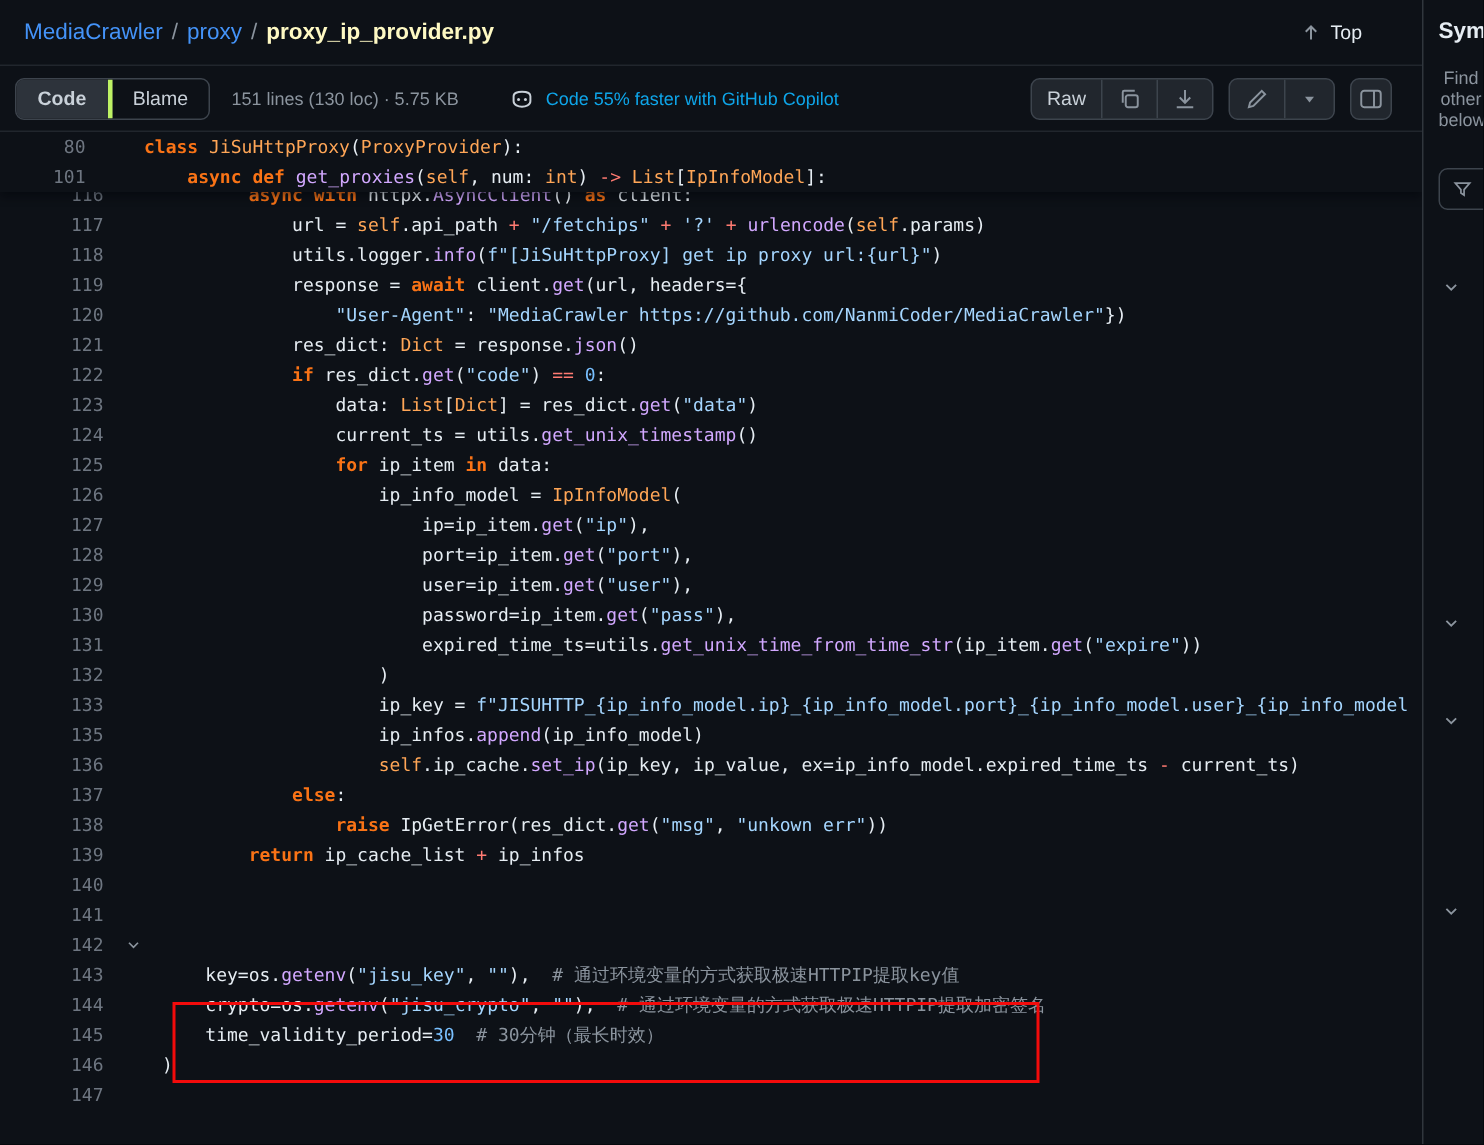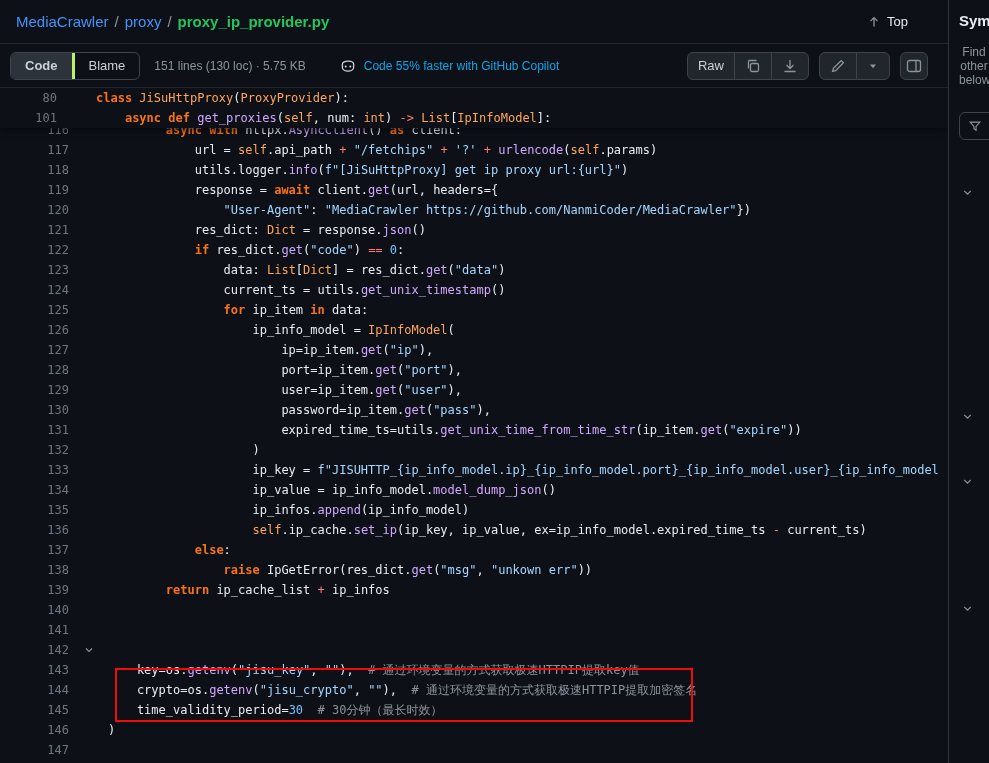--- a/index.html
+++ b/index.html
@@ -8,21 +8,21 @@
 
   .app { width: 989px; height: 763px; background:#0d1117; color:#e6edf3; display:flex; overflow:hidden; position:relative; }
 
   .main-col { width: 948px; flex:none; display:flex; flex-direction:column; }
 
   
   .header-bar { height:44px; flex:none; display:flex; align-items:center; padding:0 16px; border-bottom:1px solid #21262d; }
   .breadcrumb { display:flex; align-items:center; font-size:15px; }
   .crumb-link { color:#4493f8; text-decoration:none; cursor:pointer; }
   .crumb-sep { color:#8b949e; padding:0 6px; }
-  .crumb-file { color:#22c55e; font-weight:600; }
+  .crumb-file { color:#fef9c3; font-weight:600; }
   .top-btn { margin-left:auto; margin-right:24px; display:flex; align-items:center; gap:6px; font-size:13px; color:#e6edf3; cursor:pointer; }
   .top-btn svg { color:#8b949e; }
 
   
   .toolbar { height:44px; flex:none; display:flex; align-items:center; padding:0 20px 0 10px; border-bottom:1px solid #21262d; }
   .seg { display:flex; height:28px; border:1px solid #3d444d; border-radius:6px; overflow:hidden; }
   .seg-item { display:flex; align-items:center; padding:0 14px; font-size:13px; color:#c9d1d9; cursor:pointer; }
   .seg-item.active { background:#2d333b; font-weight:600; border-right:3px solid #bef264; }
   .meta { color:#8b949e; font-size:12px; margin-left:14px; white-space:nowrap; }
   .copilot { display:flex; align-items:center; gap:8px; margin-left:34px; font-size:12px; color:#0ea5e9; cursor:pointer; }
@@ -223,25 +223,20 @@
             <span class="ln">132</span>
             <span class="gut"></span>
             <span class="src"><span class="tok-pl">                    )</span></span>
           </div>
           <div class="code-row">
             <span class="ln">133</span>
             <span class="gut"></span>
             <span class="src"><span class="tok-pl">                    ip_key = </span><span class="tok-str">f"JISUHTTP_{ip_info_model.ip}_{ip_info_model.port}_{ip_info_model.user}_{ip_info_model</span></span>
           </div>
           <div class="code-row">
-            <span class="ln">134</span>
-            <span class="gut"></span>
-            <span class="src"><span class="tok-pl">                    ip_value = ip_info_model.</span><span class="tok-fn">model_dump_json</span><span class="tok-pl">()</span></span>
-          </div>
-          <div class="code-row">
             <span class="ln">135</span>
             <span class="gut"></span>
             <span class="src"><span class="tok-pl">                    ip_infos.</span><span class="tok-fn">append</span><span class="tok-pl">(ip_info_model)</span></span>
           </div>
           <div class="code-row">
             <span class="ln">136</span>
             <span class="gut"></span>
             <span class="src"><span class="tok-pl">                    </span><span class="tok-ent">self</span><span class="tok-pl">.ip_cache.</span><span class="tok-fn">set_ip</span><span class="tok-pl">(ip_key, ip_value, ex=ip_info_model.expired_time_ts </span><span class="tok-op">-</span><span class="tok-pl"> current_ts)</span></span>
           </div>
           <div class="code-row">

